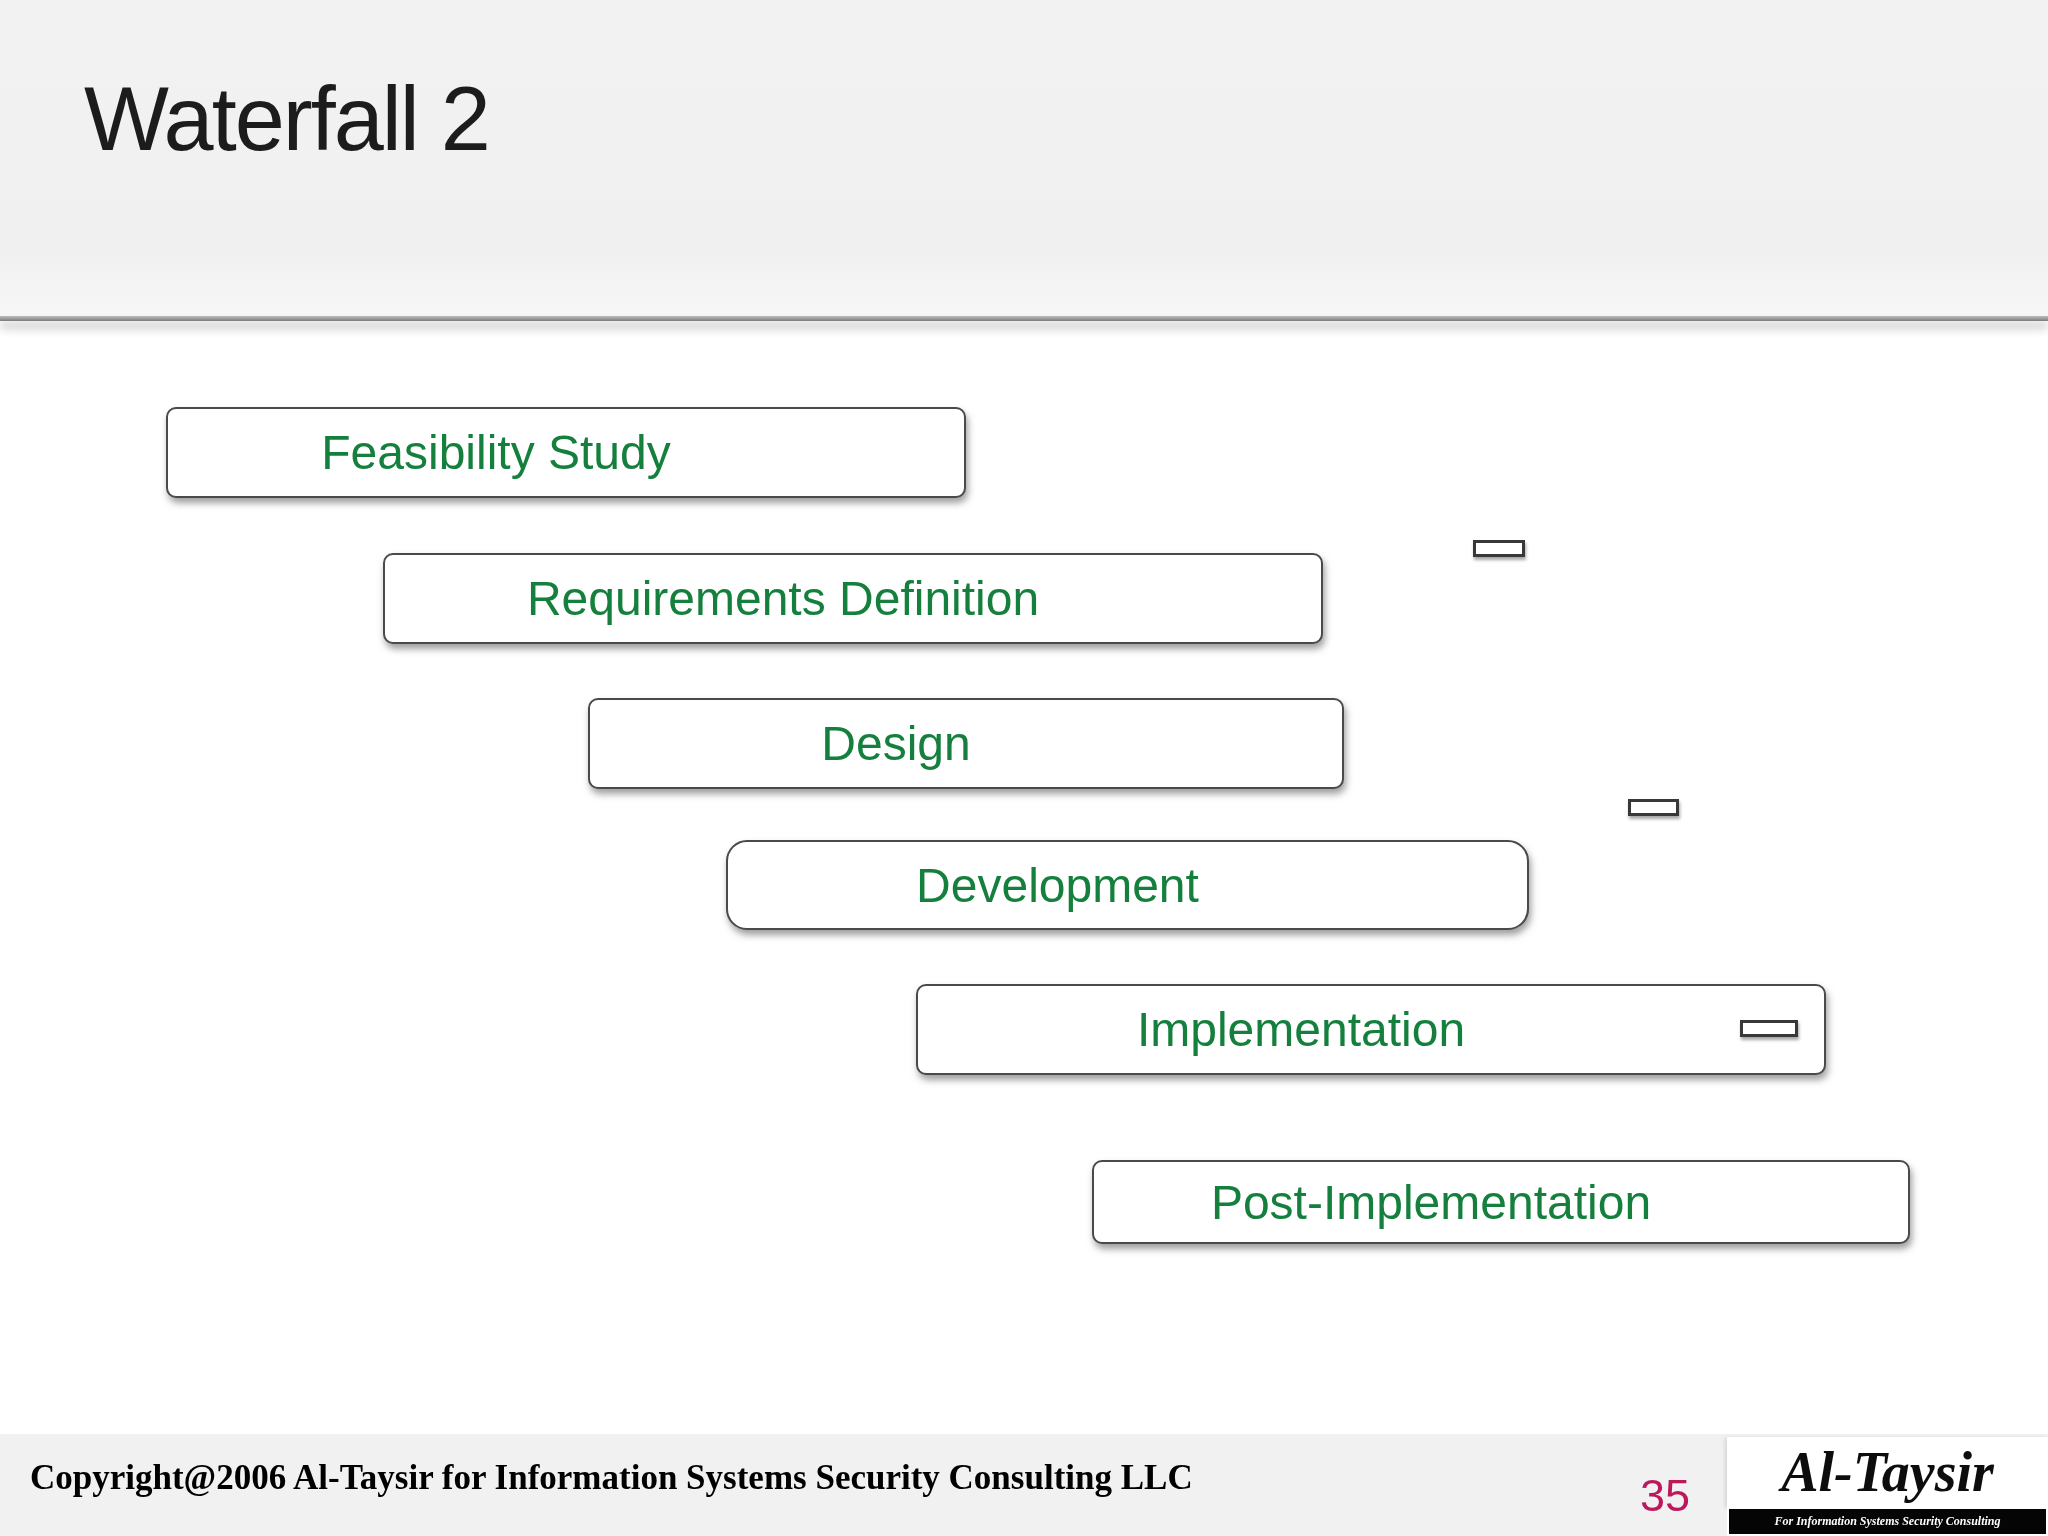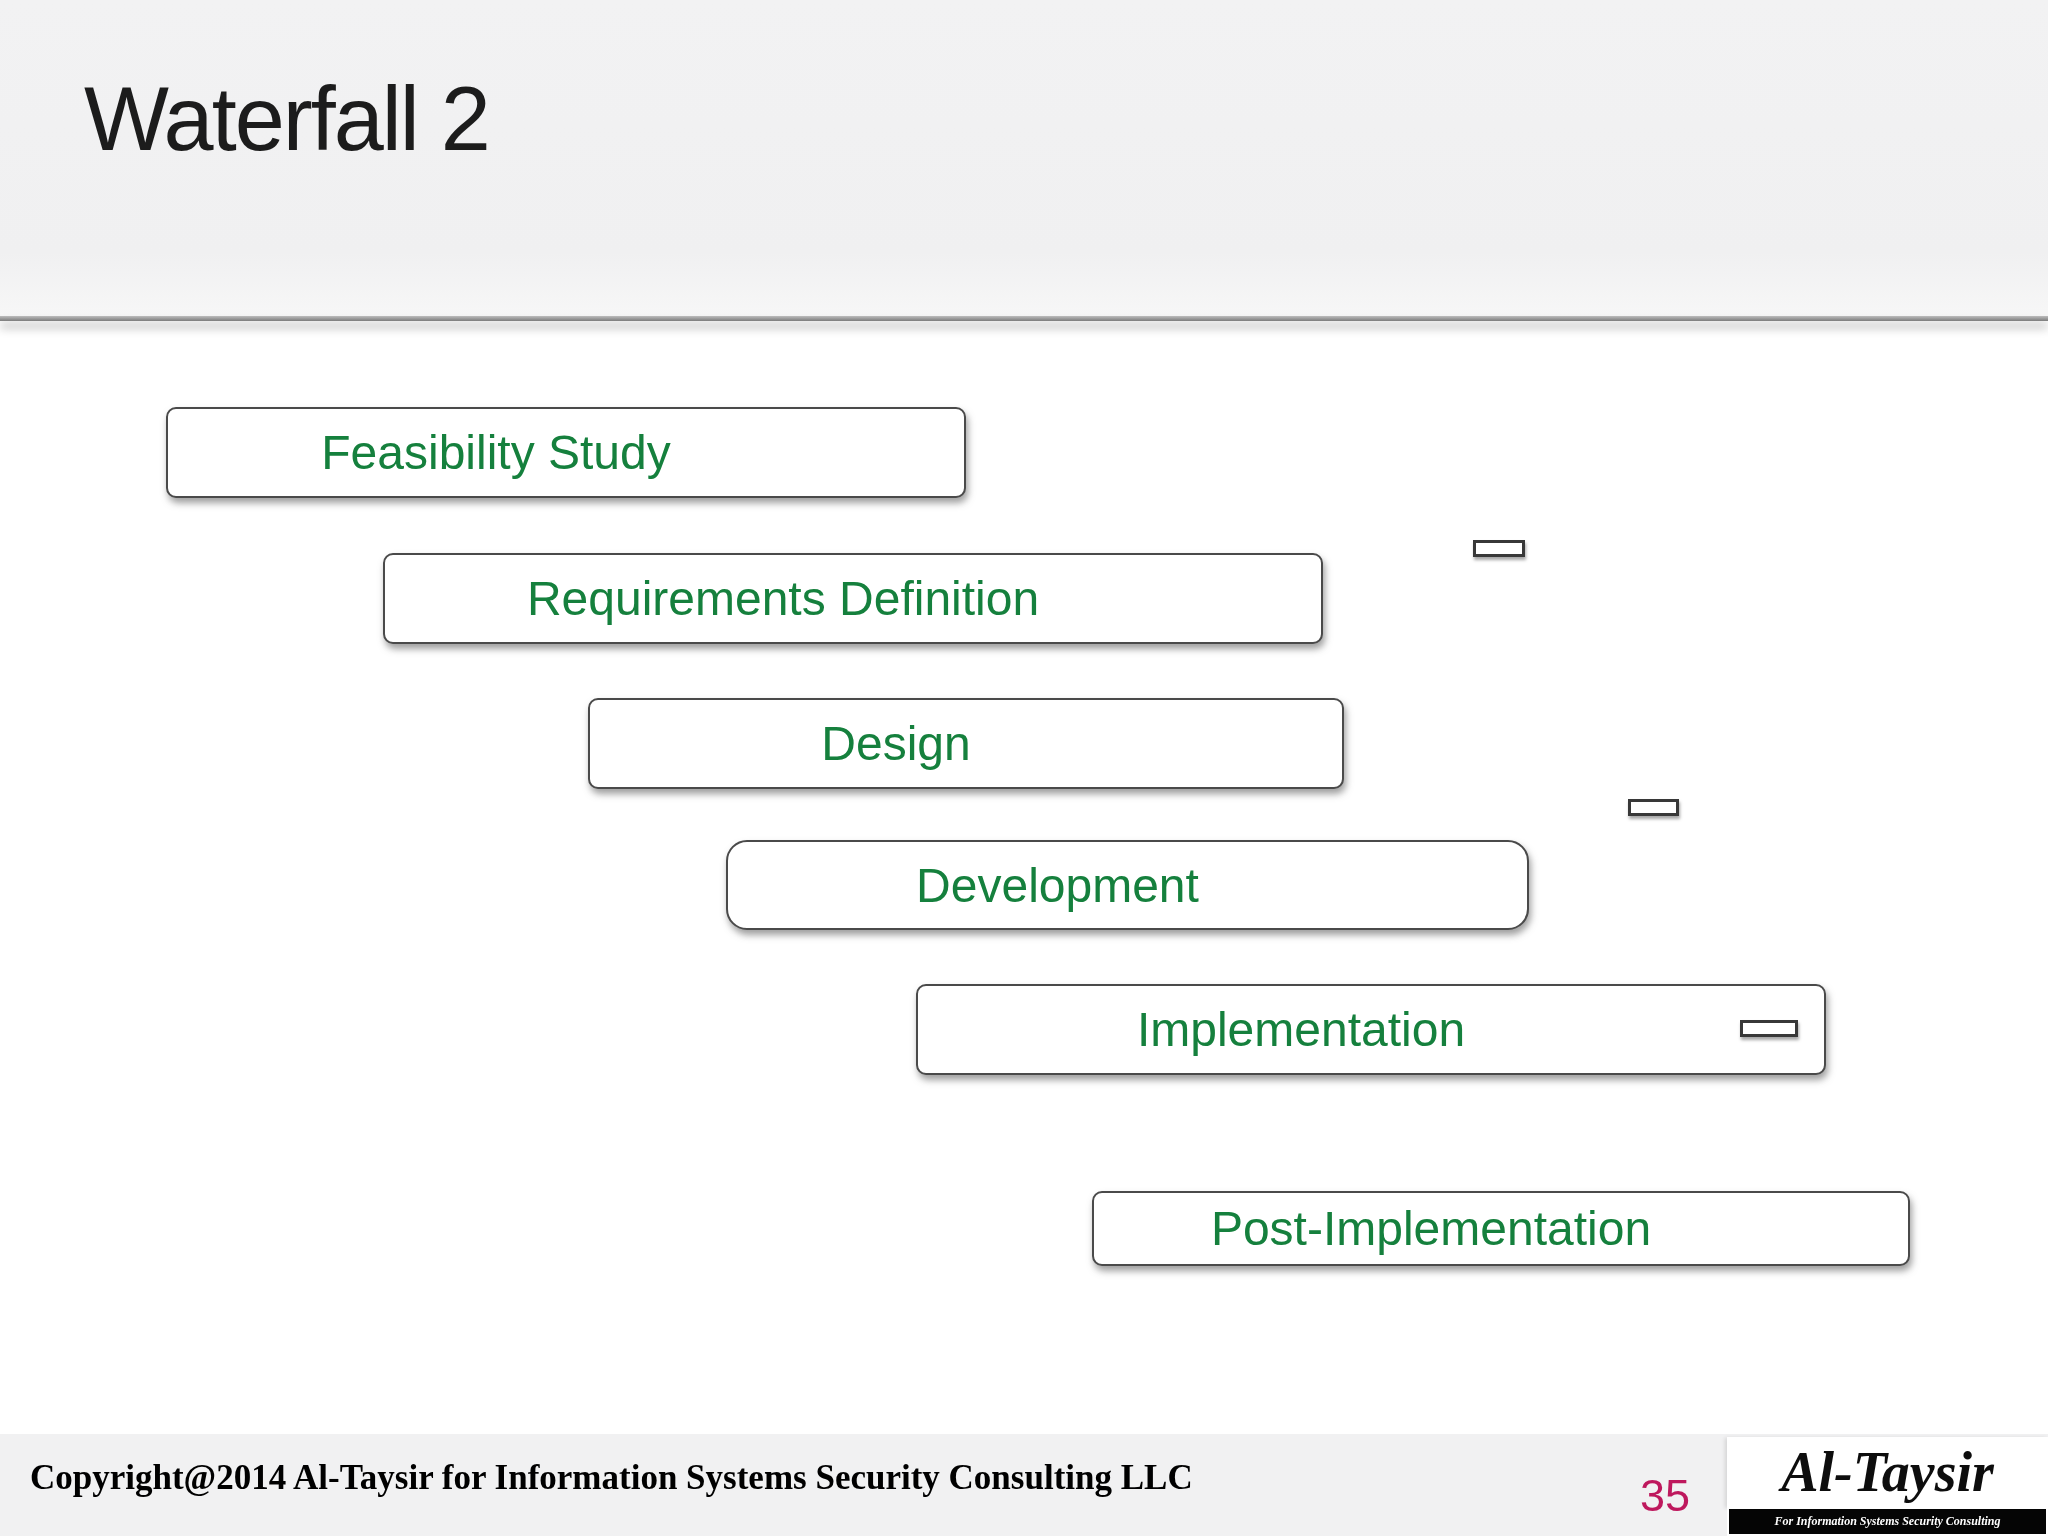--- a/index.html
+++ b/index.html
@@ -139,28 +139,28 @@
   </header>
 
   <div class="divider"></div>
 
   <main class="diagram" id="diagram">
       <div class="phase-box" style="left: 166px; top: 86px; width: 800px; height: 91px;">Feasibility Study</div>
       <div class="phase-box" style="left: 383px; top: 232px; width: 940px; height: 91px;">Requirements Definition</div>
       <div class="phase-box" style="left: 588px; top: 377px; width: 756px; height: 91px;">Design</div>
       <div class="phase-box" style="left: 726px; top: 519px; width: 803px; height: 90px; border-radius: 21px;">Development</div>
       <div class="phase-box" style="left: 916px; top: 663px; width: 910px; height: 91px;">Implementation</div>
-      <div class="phase-box" style="left: 1092px; top: 870px; width: 818px; height: 75px;">Post-Implementation</div>
+      <div class="phase-box" style="left: 1092px; top: 839px; width: 818px; height: 84px;">Post-Implementation</div>
       <div class="connector" style="left: 1473px; top: 219px; width: 52px; height: 17px;"></div>
       <div class="connector" style="left: 1628px; top: 478px; width: 51px; height: 17px;"></div>
       <div class="connector" style="left: 1740px; top: 699px; width: 58px; height: 17px;"></div>
     </main>
 
   <footer class="slide-footer">
-    <div class="copyright">Copyright@2014 Al-Taysir for Information Systems Security Consulting  LLC</div>
+    <div class="copyright">Copyright@2006 Al-Taysir for Information Systems Security Consulting  LLC</div>
     <div class="page-number">35</div>
     <div class="logo">
       <div class="logo-plate">
         <span class="logo-name">Al-Taysir</span>
       </div>
       <div class="logo-bar">For Information Systems Security Consulting</div>
     </div>
   </footer>
 
 </div>

